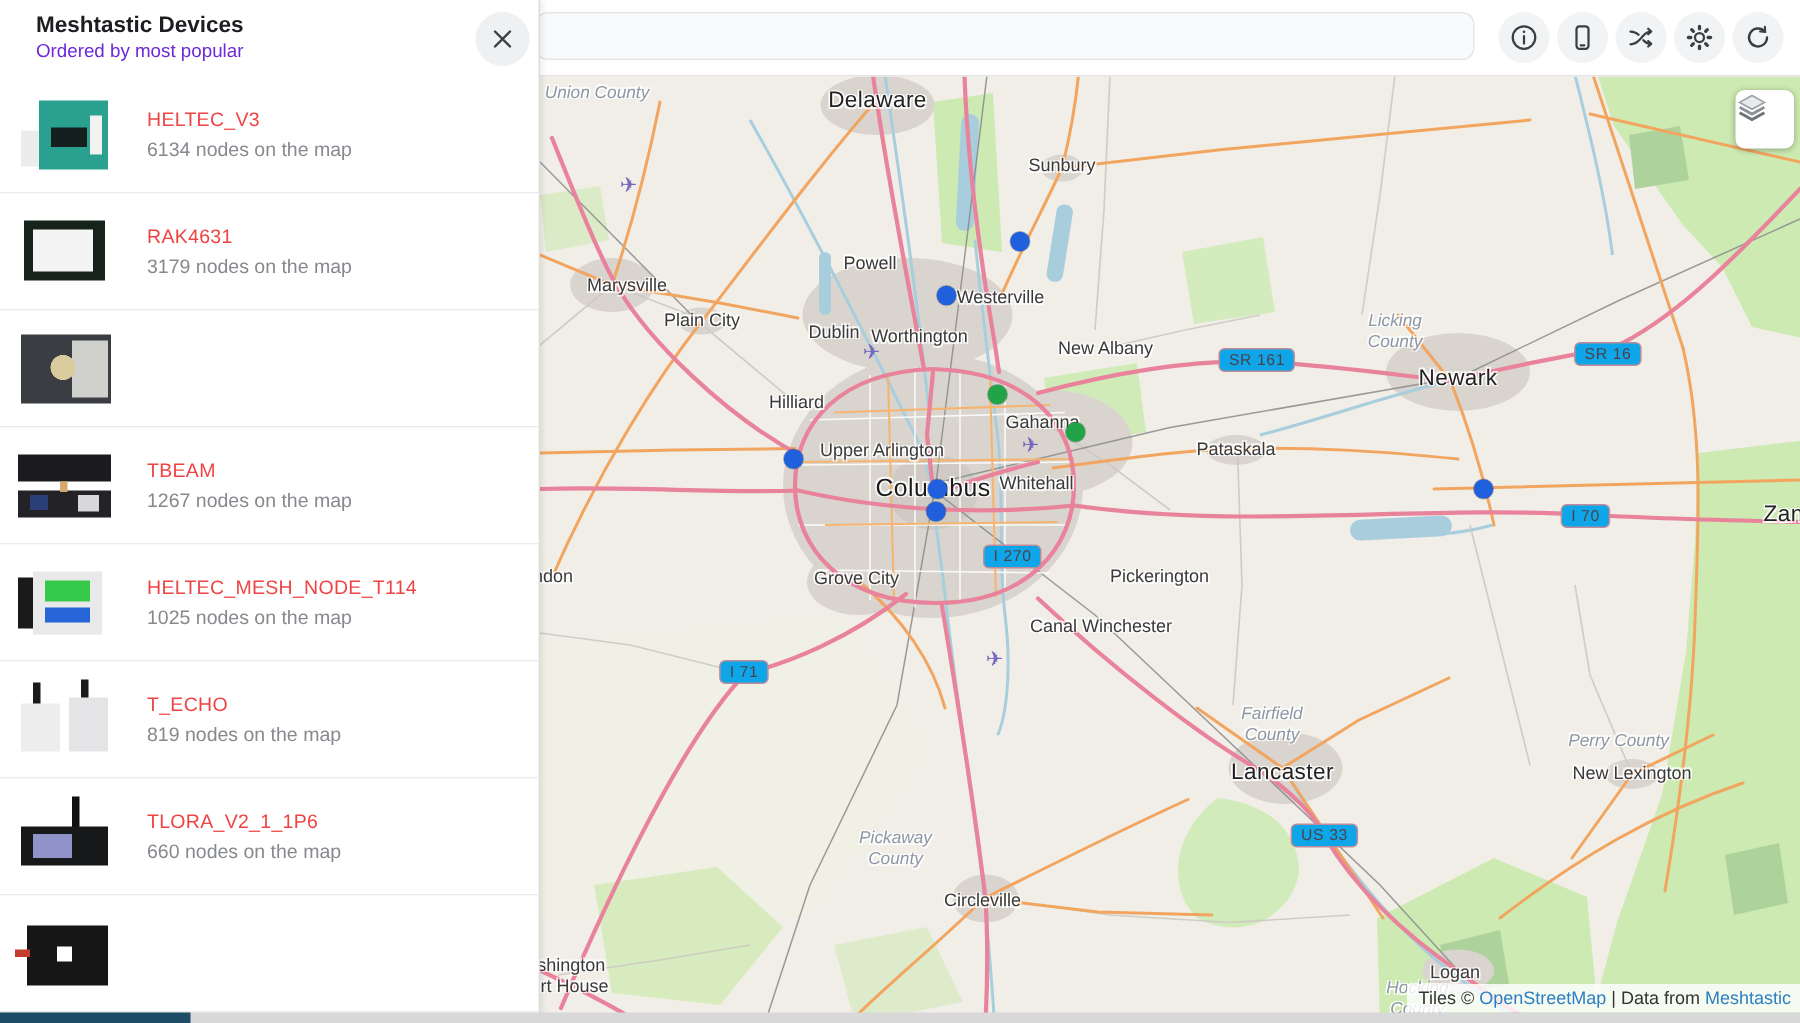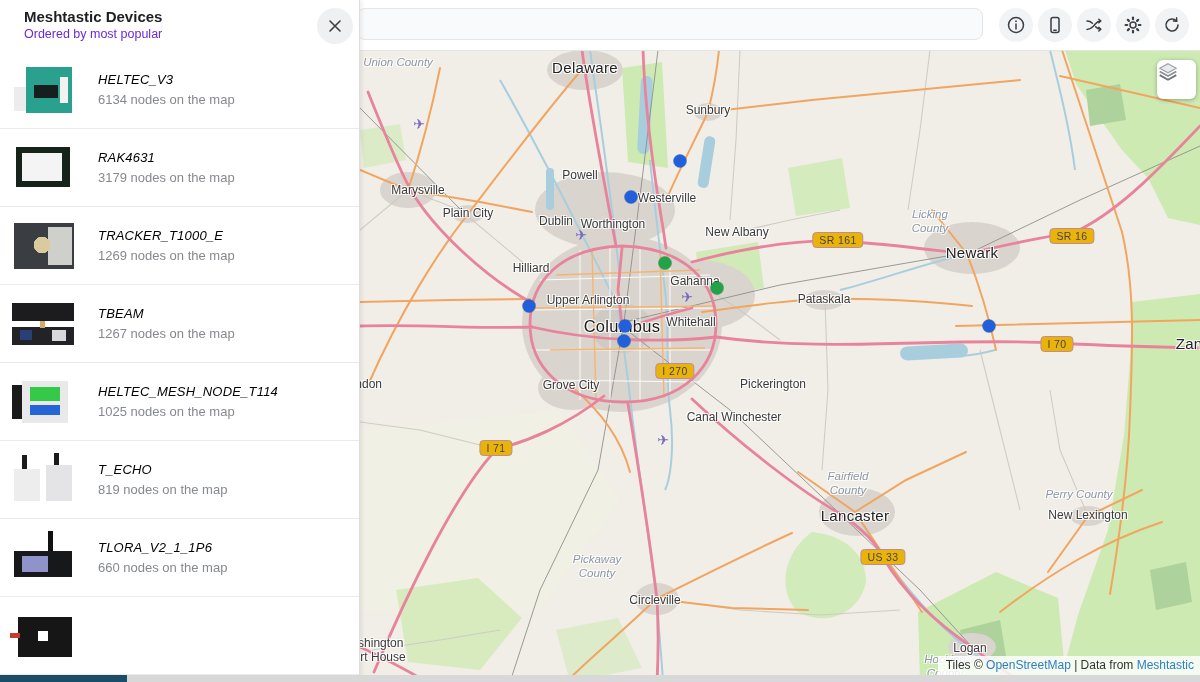--- a/index.html
+++ b/index.html
@@ -24,21 +24,21 @@
              padding:8px 0 0 24px;}
   .sb-title{font-size:15px;font-weight:bold;color:#1c1e21;line-height:18px;}
   .sb-sub{font-size:12.5px;color:#6d28d9;line-height:16px;}
   .closebtn{position:absolute;right:6px;top:8px;width:36px;height:36px;border-radius:50%;
             background:#eef0f2;border:none;cursor:pointer;display:flex;align-items:center;justify-content:center;}
   .dev-list{position:absolute;top:51px;left:0;right:0;bottom:0;overflow:hidden;}
   .dev-item{height:78px;display:flex;align-items:center;gap:18px;padding:0 12px 0 8px;
             border-bottom:1px solid #ebebeb;box-sizing:border-box;background:#fff;cursor:pointer;}
   .devimg{width:72px;height:54px;flex:none;background-repeat:no-repeat;}
   .dev-texts{display:flex;flex-direction:column;gap:5px;}
-  .dev-name{font-size:13px;color:#000000;letter-spacing:.2px;font-style:italic;}
+  .dev-name{font-size:13px;color:#ef4444;letter-spacing:.2px;}
   .dev-count{font-size:13px;color:#86898d;}
 
   
   .img-heltec-v3{background-image:
     linear-gradient(#15201e,#15201e),linear-gradient(#f2f2f2,#f2f2f2),
     linear-gradient(#2aa18e,#2aa18e),linear-gradient(#ececec,#ececec);
     background-size:24px 13px,8px 26px,46px 46px,14px 24px;
     background-position:26px 22px,52px 14px,18px 4px,6px 24px;}
   .img-rak4631{background-image:
     linear-gradient(#f4f4f4,#f4f4f4),linear-gradient(#222,#222),linear-gradient(#16231a,#16231a);
@@ -79,21 +79,21 @@
   .map svg{position:absolute;left:0;top:0;}
   .mlabel{position:absolute;transform:translate(-50%,-50%);white-space:pre-line;text-align:center;
           pointer-events:none;color:#3a3a3a;
           text-shadow:-1px -1px 0 rgba(255,255,255,.85),1px -1px 0 rgba(255,255,255,.85),
                       -1px 1px 0 rgba(255,255,255,.85),1px 1px 0 rgba(255,255,255,.85);}
   .mlabel.town{font-size:12px;color:#3a3a3a;}
   .mlabel.city{font-size:15px;color:#222;letter-spacing:.3px;}
   .mlabel.city-lg{font-size:16.5px;color:#1a1a1a;letter-spacing:.3px;}
   .mlabel.county{font-size:11.5px;font-style:italic;color:#8d97a4;line-height:1.2;}
   .shield{position:absolute;transform:translate(-50%,-50%);font-size:10.5px;color:#4a434b;
-          background:#eab308;border:1.5px solid #bf8b9b;border-radius:4px;padding:1px 6px;
+          background:#0ea5e9;border:1.5px solid #bf8b9b;border-radius:4px;padding:1px 6px;
           letter-spacing:.4px;white-space:nowrap;}
   .marker{position:absolute;width:13px;height:13px;border-radius:50%;transform:translate(-50%,-50%);
           box-shadow:0 0 0 .5px rgba(0,0,0,.25);cursor:pointer;}
   .plane{position:absolute;transform:translate(-50%,-50%);font-size:14px;color:#7468bf;pointer-events:none;
          font-family:"DejaVu Sans",sans-serif;}
   .layersbtn{position:absolute;right:4px;top:10px;width:39px;height:39px;background:#fff;border:none;
              border-radius:6px;box-shadow:0 1px 4px rgba(0,0,0,.3);cursor:pointer;
              display:flex;align-items:center;justify-content:center;}
   .attrib{position:absolute;right:0;bottom:7px;background:rgba(255,255,255,.82);font-size:12px;
           color:#333;padding:2px 6px 3px 8px;white-space:nowrap;}
@@ -402,24 +402,20 @@
       </div>
       <div class="dev-item">
         <div class="devimg img-rak4631"></div>
         <div class="dev-texts">
           <div class="dev-name">RAK4631</div>
           <div class="dev-count">3179 nodes on the map</div>
         </div>
       </div>
       <div class="dev-item">
         <div class="devimg img-tracker-t1000e"></div>
-        <div class="dev-texts">
-          <div class="dev-name">TRACKER_T1000_E</div>
-          <div class="dev-count">1269 nodes on the map</div>
-        </div>
       </div>
       <div class="dev-item">
         <div class="devimg img-tbeam"></div>
         <div class="dev-texts">
           <div class="dev-name">TBEAM</div>
           <div class="dev-count">1267 nodes on the map</div>
         </div>
       </div>
       <div class="dev-item">
         <div class="devimg img-t114"></div>

